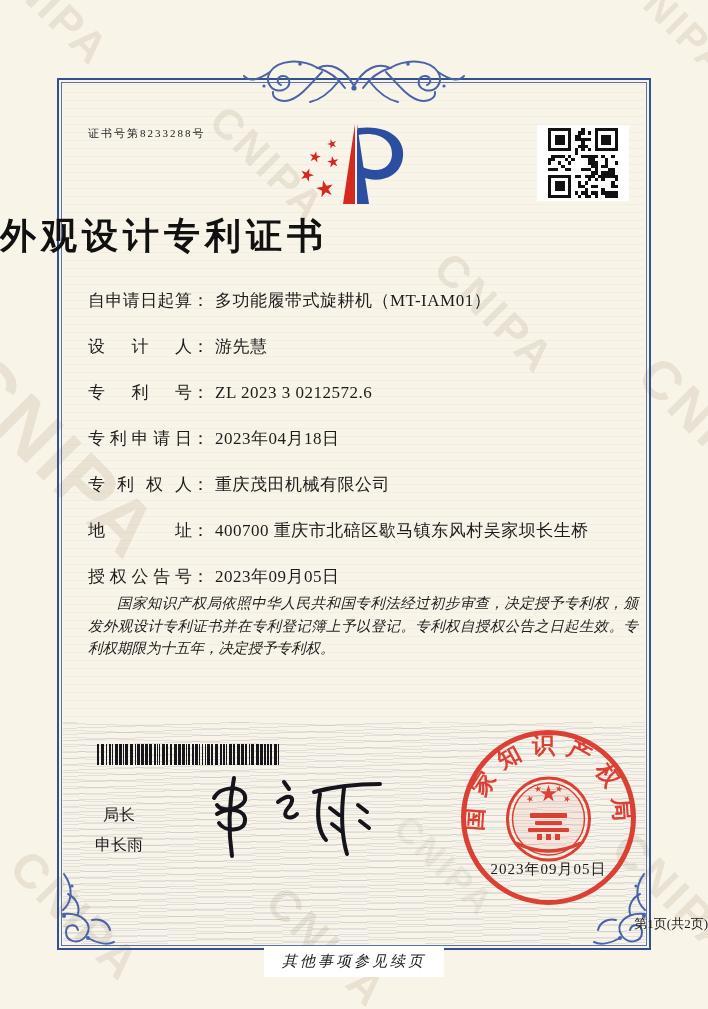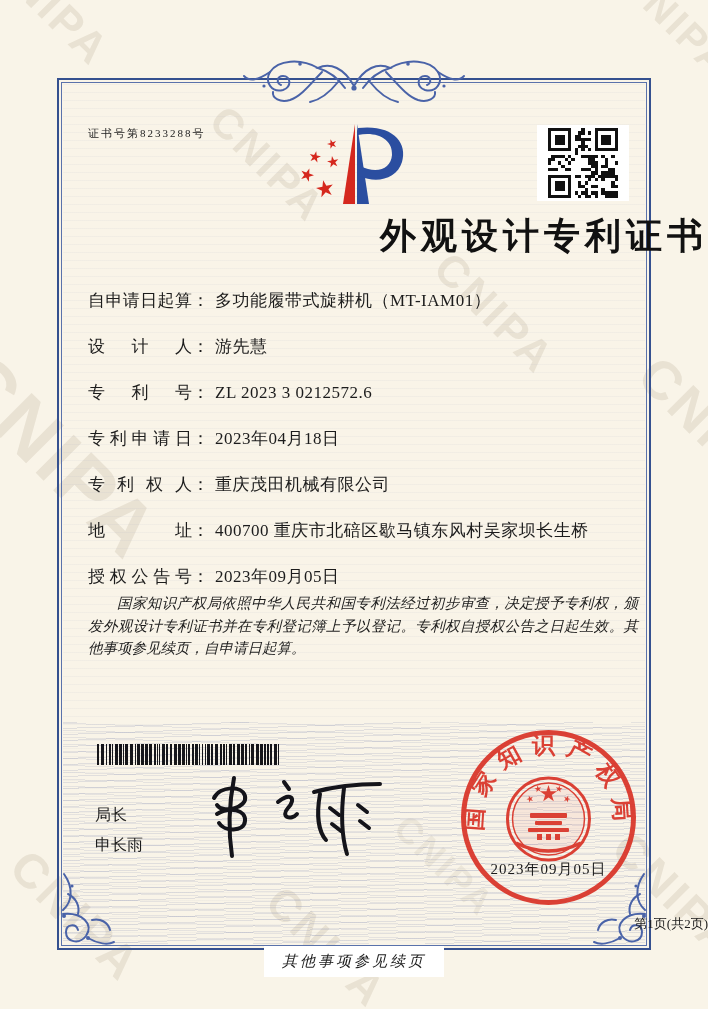--- a/index.html
+++ b/index.html
@@ -42,21 +42,21 @@
   .top-ornament{position:absolute;left:50%;top:56px;transform:translateX(-50%);z-index:3;}
   .corner-ornament{position:absolute;z-index:3;}
   .corner-ornament.bl{left:58px;bottom:61px;}
   .corner-ornament.br{right:58px;bottom:61px;transform:scaleX(-1);}
   
   .cert-no{position:absolute;left:88px;top:126px;font-size:11px;letter-spacing:2px;z-index:4;}
   .logo{position:absolute;left:296px;top:118px;z-index:4;}
   .qr-box{position:absolute;left:537px;top:125px;width:92px;height:76px;background:#fff;z-index:4;
     display:flex;align-items:center;justify-content:center;}
   .doc-title{
-    position:absolute;left:0;right:0;top:212px;text-align:right;
+    position:absolute;left:0;right:0;top:212px;text-align:left;
     font-size:36px;font-weight:bold;letter-spacing:5px;z-index:4;color:#111;
   }
   
   .fields{position:absolute;left:88px;top:290px;width:552px;z-index:4;font-size:17px;}
   .f-row{height:46px;line-height:22px;white-space:nowrap;}
   .f-label{display:inline-block;width:104px;text-align:justify;text-align-last:justify;}
   .f-colon{margin-right:6px;}
   .f-value{letter-spacing:0.5px;}
   .grant-row{height:24px;line-height:22px;white-space:nowrap;display:flex;}
   .grant-pair2{margin-left:62px;}
@@ -64,21 +64,21 @@
   .body-text{
     position:absolute;left:88px;top:592px;width:550px;z-index:4;
     font-size:14.5px;line-height:22.5px;text-align:justify;font-style:italic;
   }
   .body-text p{margin:0 0 2px 0;text-indent:2em;}
   
   .barcode{position:absolute;left:97px;top:744px;width:184px;height:21px;z-index:4;overflow:hidden;}
   .barcode i{display:block;float:left;height:100%;background:#16161a;}
   
   .signer{position:absolute;left:95px;top:800px;z-index:4;
-    font-family:"Liberation Sans","DejaVu Sans",sans-serif;font-size:16px;line-height:30px;}
+    font-family:"Liberation Sans","DejaVu Sans",sans-serif;font-size:16px;line-height:30px;text-align:center;}
   .signature{position:absolute;left:198px;top:768px;z-index:5;}
   
   .seal{position:absolute;left:458px;top:727px;width:181px;height:181px;z-index:6;}
   .seal-date{
     position:absolute;left:0;right:0;top:133px;text-align:center;
     font-size:15px;letter-spacing:1px;color:#1b1b1b;z-index:7;
   }
   
   .page-indicator{position:absolute;left:0;right:0;top:915px;text-align:right;font-size:13px;z-index:4;}
   .continuation{
@@ -419,21 +419,21 @@
       <span class="f-label">地址</span><span class="f-colon">：</span><span class="f-value">400700 重庆市北碚区歇马镇东风村吴家坝长生桥</span>
     </div>
     <div class="grant-row">
       <span>
         <span class="f-label">授权公告号</span><span class="f-colon">：</span><span class="f-value">2023年09月05日</span>
       </span>
     </div>
   </div>
 
   <div class="body-text">
-    <p>国家知识产权局依照中华人民共和国专利法经过初步审查，决定授予专利权，颁发外观设计专利证书并在专利登记簿上予以登记。专利权自授权公告之日起生效。其他事项参见续页，自申请日起算。</p>
+    <p>国家知识产权局依照中华人民共和国专利法经过初步审查，决定授予专利权，颁发外观设计专利证书并在专利登记簿上予以登记。专利权自授权公告之日起生效。专利权期限为十五年，决定授予专利权。</p>
   </div>
 
   <div class="barcode" id="barcode">
       <i style="width: 2px; margin-right: 2px;"></i>
       <i style="width: 3px; margin-right: 2px;"></i>
       <i style="width: 1px; margin-right: 2px;"></i>
       <i style="width: 2px; margin-right: 1px;"></i>
       <i style="width: 1px; margin-right: 2px;"></i>
       <i style="width: 3px; margin-right: 1px;"></i>
       <i style="width: 3px; margin-right: 1px;"></i>

